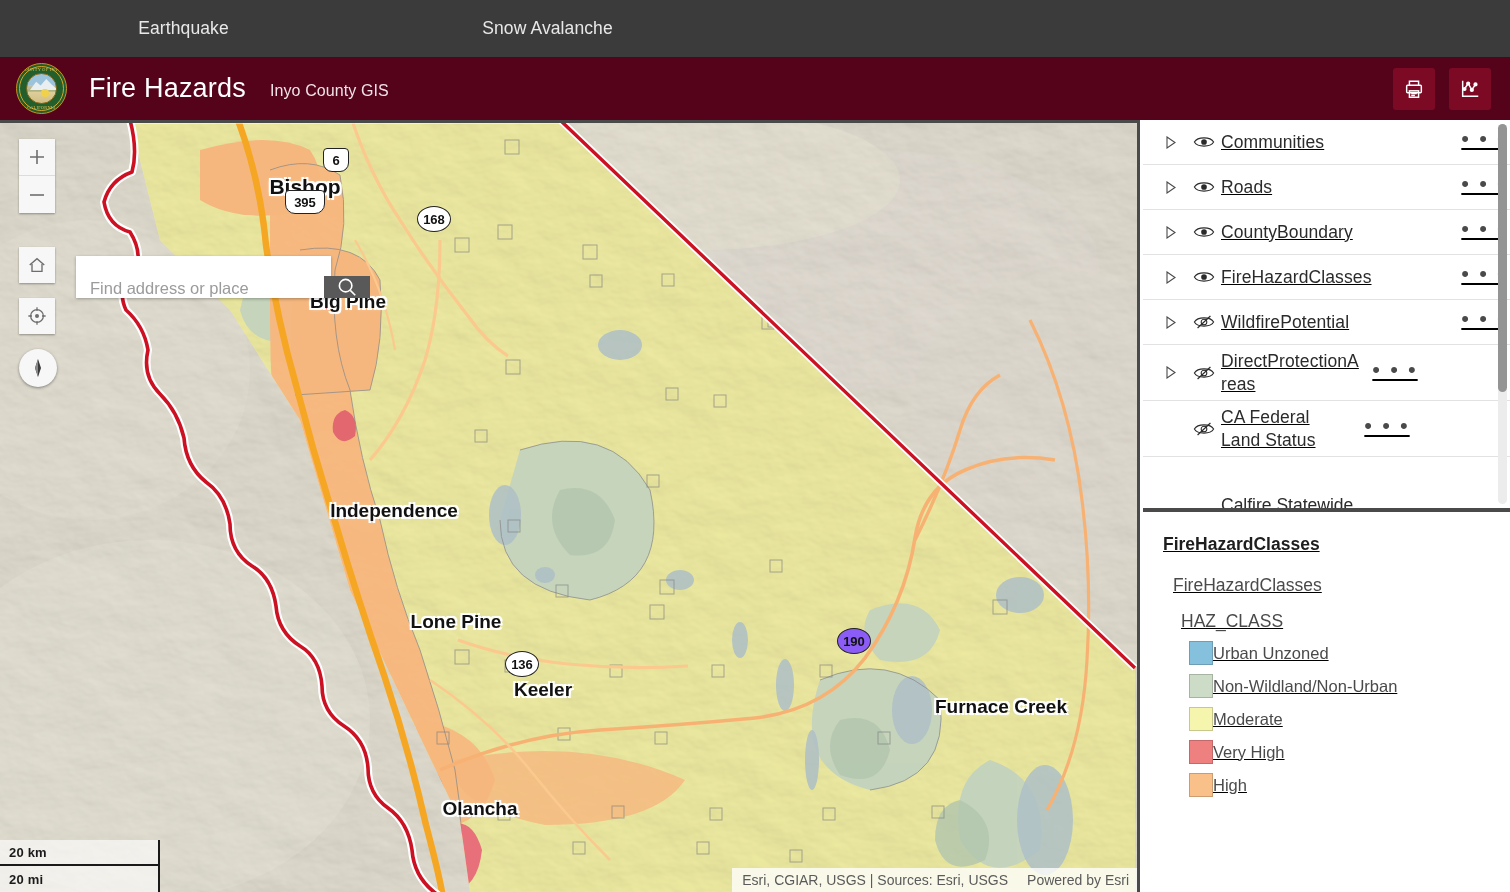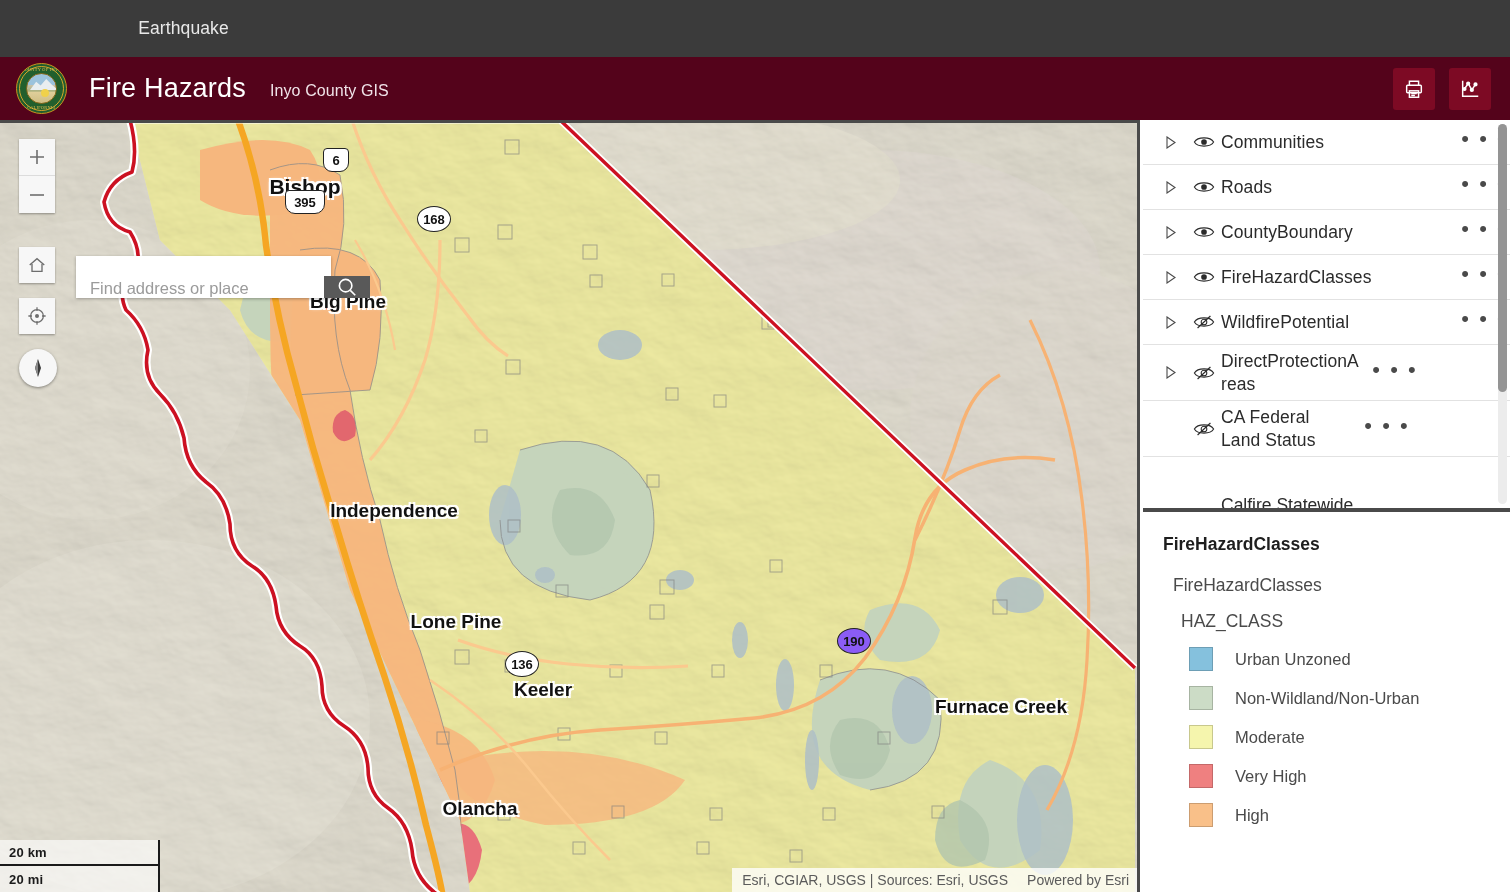--- a/index.html
+++ b/index.html
@@ -165,21 +165,21 @@
     position: absolute; right: 0; bottom: 0; height: 24px; z-index: 35;
     background: rgba(255,255,255,.78);
     display: flex; align-items: center; gap: 19px;
     padding: 0 8px 0 10px;
     font-size: 14px; color: #5b5b5b; white-space: nowrap;
   }
 
   
   #rightpanel {
     position: absolute; left: 1143px; top: 120px; width: 367px; height: 772px;
-    background: #ffffff; display: flex; flex-direction: column;
+    background: #ffffff; display: flex; flex-direction: column; text-decoration: underline;
   }
   #layerlist {
     position: relative;
     height: 392px; overflow: hidden;
     border-bottom: 4px solid #4a4a4a;
     background: #fff;
   }
   .layerrow {
     display: flex; align-items: center;
     min-height: 45px; padding: 0 0 0 22px;
@@ -212,32 +212,35 @@
   }
   #ll-scrollthumb {
     position: absolute; left: 0; top: 0; width: 9px; height: 268px;
     background: #949494; border-radius: 5px; cursor: grab;
   }
 
   #legendpanel { flex: 1 1 auto; padding: 22px 0 0 0; position: relative; background: #fff; }
   #legend-title { font-size: 17.5px; font-weight: bold; color: #1e1e1e; padding-left: 20px; }
   #legend-layer { font-size: 17.5px; color: #4a4a4a; padding-left: 30px; margin-top: 20px; }
   #legend-field { font-size: 17.5px; color: #4a4a4a; padding-left: 38px; margin-top: 15px; }
-  .legitem { display: flex; align-items: center; gap: 22px; padding-left: 46px; margin-top: 15px; }
+  .legitem { display: flex; align-items: center; gap: 0; padding-left: 46px; margin-top: 9px; }
   .legswatch { width: 24px; height: 24px; flex: 0 0 auto; border: 1px solid rgba(0,0,0,.18); }
   .leglabel { font-size: 16.5px; color: #4a4a4a; }
 </style>
 </head>
 <body>
 
 <div id="app">
 
   <div id="tabbar">
     <div class="tab t2">
       <span>Earthquake</span>
+    </div>
+    <div class="tab t3">
+      <span>Snow Avalanche</span>
     </div>
   </div>
 
   <div id="header">
     <div id="logo">
       <div class="ring"></div>
       <div class="inner">
         <div class="peak"></div>
         <div class="sun"></div>
       </div>

